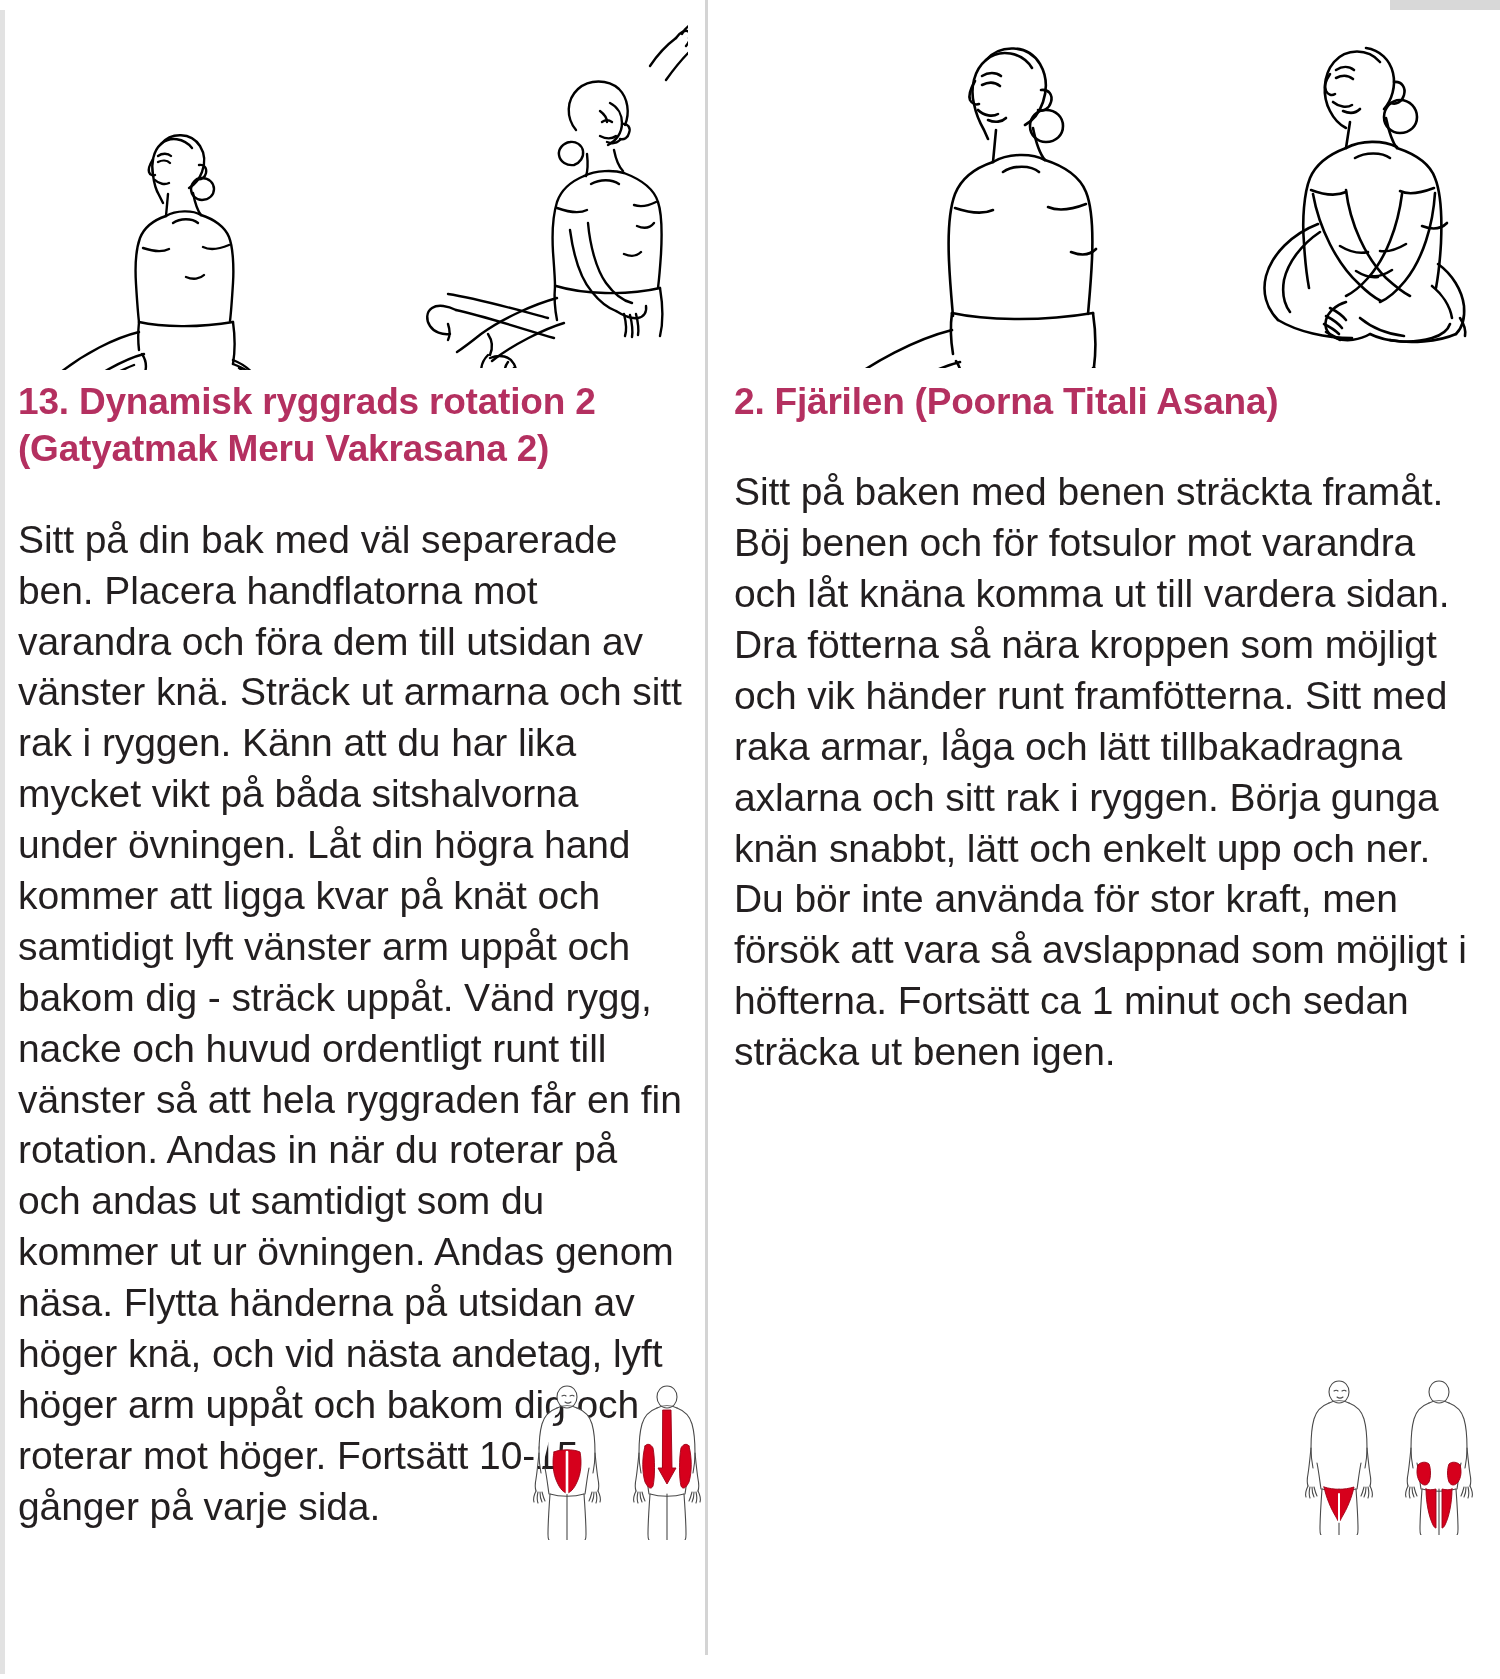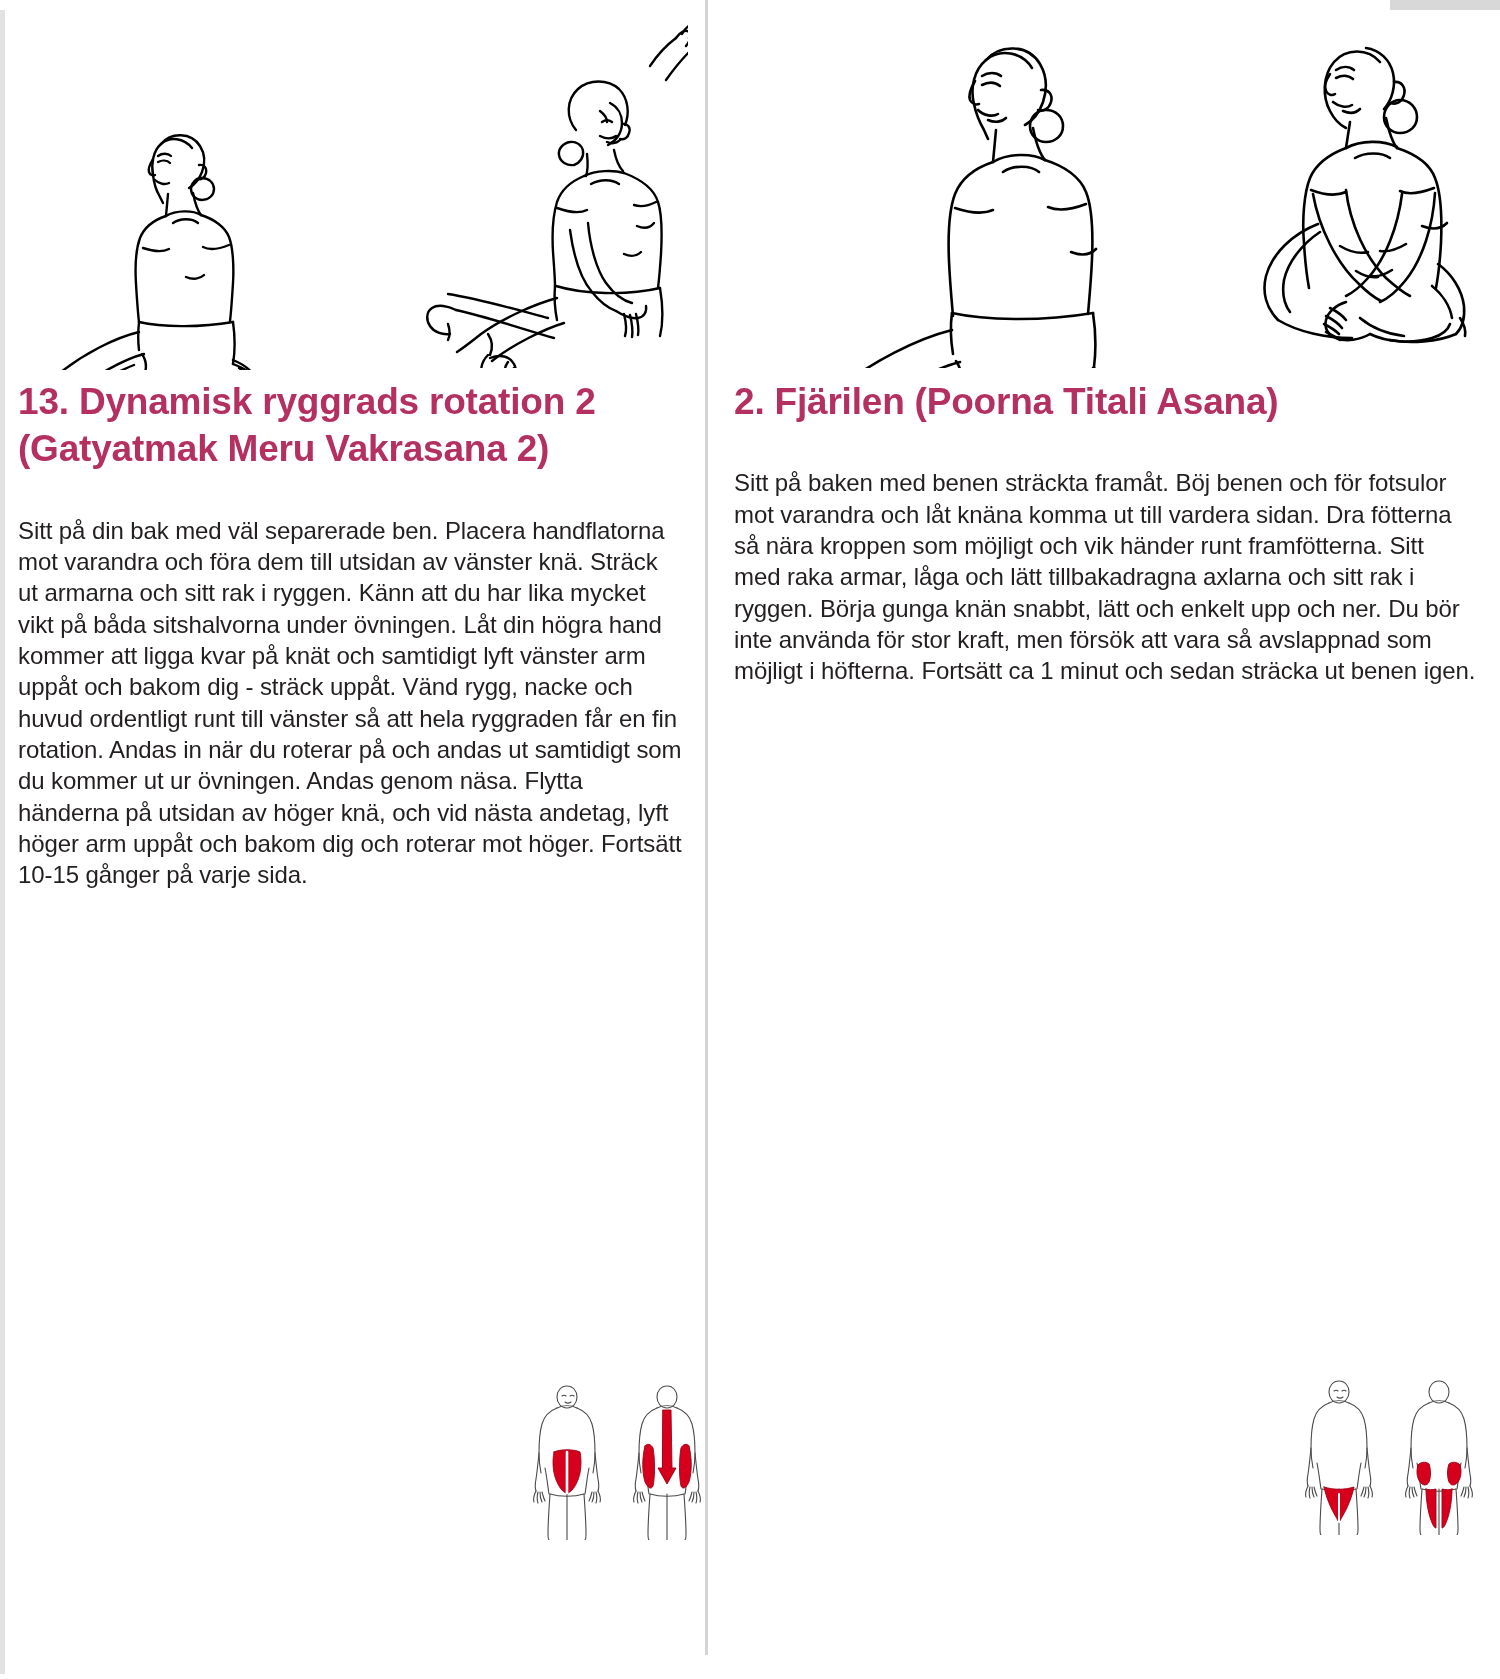--- a/index.html
+++ b/index.html
@@ -69,21 +69,21 @@
   }
   h2.heading {
     color: #b43060;
     font-size: 37px;
     line-height: 1.28;
     font-weight: bold;
     margin: 6px 0 0 0;
     letter-spacing: -0.2px;
   }
   .body-text {
-    font-size: 24px;
+    font-size: 39px;
     line-height: 1.305;
     color: #231f20;
     margin-top: 42px;
     letter-spacing: -0.1px;
   }
   .body-text p { margin: 0; }
   .muscle-row {
     position: absolute;
     display: flex;
     gap: 22px;

